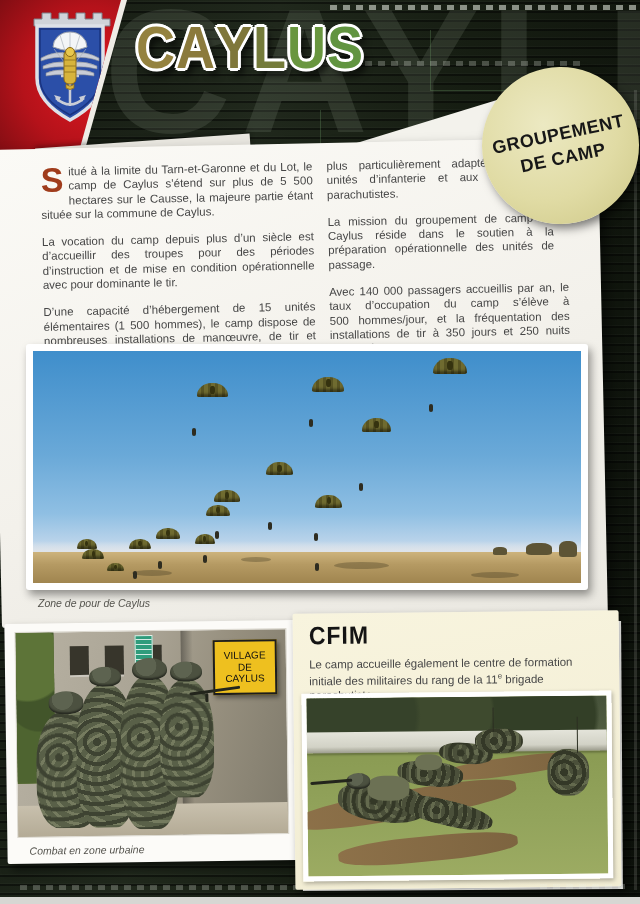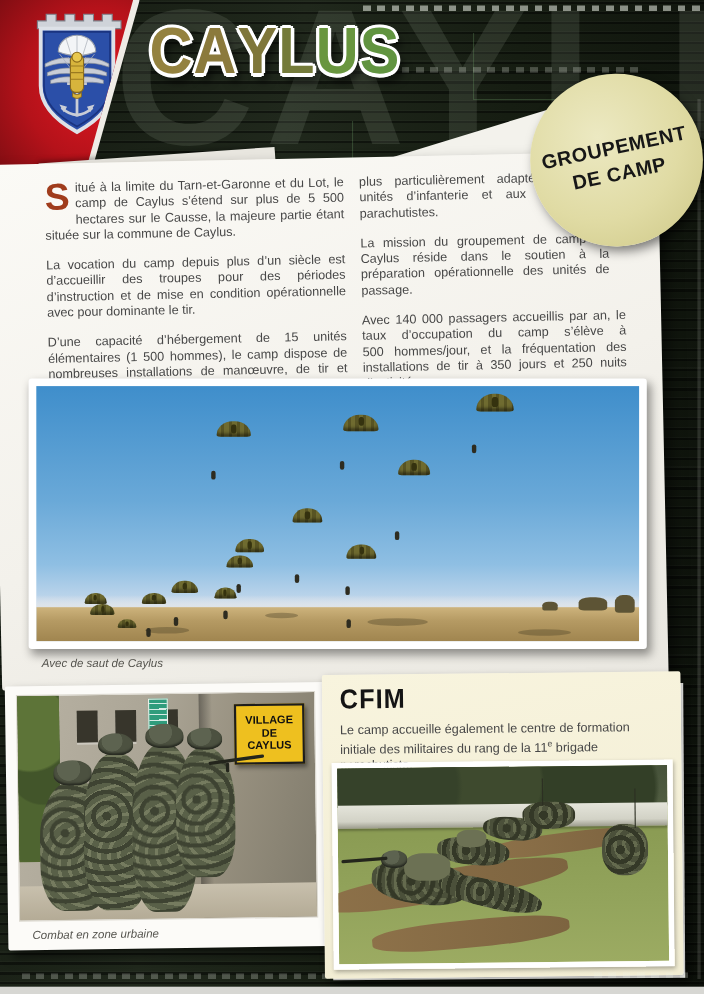--- a/index.html
+++ b/index.html
@@ -86,21 +86,21 @@
   .wall-corner{position:absolute;left:61%;top:0;width:12px;height:100%;
       background:linear-gradient(90deg,rgba(0,0,0,.35),rgba(0,0,0,0));}
   .window{position:absolute;top:7%;width:7%;height:14%;background:#37352b;
       box-shadow:0 2px 0 rgba(255,255,255,.35);}
   .sign-green{position:absolute;left:44%;top:2%;width:6%;height:14%;background:#2f9c7c;
       border:1px solid #e8efe8;
       background-image:repeating-linear-gradient(0deg,rgba(255,255,255,.8) 0 1px,transparent 1px 5px);}
   .sign-yellow{position:absolute;right:3.5%;top:5%;width:22%;height:25%;background:#eec01f;
       border:2px solid #1d1d1d;box-shadow:2px 3px 4px rgba(0,0,0,.4);
       display:flex;flex-direction:column;align-items:center;justify-content:center;}
-  .sign-yellow span{font-size:10px;line-height:11.5px;font-weight:bold;color:#101010;}
+  .sign-yellow span{font-size:10px;line-height:11.5px;font-weight:normal;color:#101010;}
   .foliage{position:absolute;left:0;top:0;width:14%;height:74%;
       background:radial-gradient(circle at 30% 20%,#5d7438 0 30%,transparent 32%),
                  radial-gradient(circle at 60% 45%,#42552a 0 35%,transparent 37%),
                  radial-gradient(circle at 25% 70%,#4e6430 0 40%,transparent 42%),
                  linear-gradient(180deg,#3e5126,#53682f);}
   .gravel{position:absolute;left:0;bottom:0;width:100%;height:15%;
       background:linear-gradient(180deg,#c8c0ad,#b4ab96);}
   .soldier{position:absolute;border-radius:45% 45% 35% 35%;
       background:#596048;
       background-image:repeating-radial-gradient(circle at 35% 40%,#3e4332 0 4px,transparent 4px 10px),
@@ -278,21 +278,21 @@
       <div class="jumper" style="left: 59.4%; top: 57%;"></div>
       <div class="jumper" style="left: 42.8%; top: 73.5%;"></div>
       <div class="jumper" style="left: 33.2%; top: 77.5%;"></div>
       <div class="jumper" style="left: 51.3%; top: 78.6%;"></div>
       <div class="jumper" style="left: 18.3%; top: 95%;"></div>
       <div class="jumper" style="left: 22.8%; top: 90.6%;"></div>
       <div class="jumper" style="left: 31%; top: 88%;"></div>
       <div class="jumper" style="left: 51.4%; top: 91.5%;"></div>
     </div>
 </div>
-<div class="abs caption" style="left:38px;top:597px;">Avec de saut de Caylus</div>
+<div class="abs caption" style="left:38px;top:597px;">Zone de pour de Caylus</div>
 
 <div class="abs card-combat">
   <div class="combat-photo">
     <div class="wall-corner"></div>
     <div class="window" style="left:20%;"></div>
     <div class="window" style="left:33%;"></div>
     <div class="window" style="left:47%;"></div>
     <div class="sign-green"></div>
     <div class="foliage"></div>
     <div class="gravel"></div>

